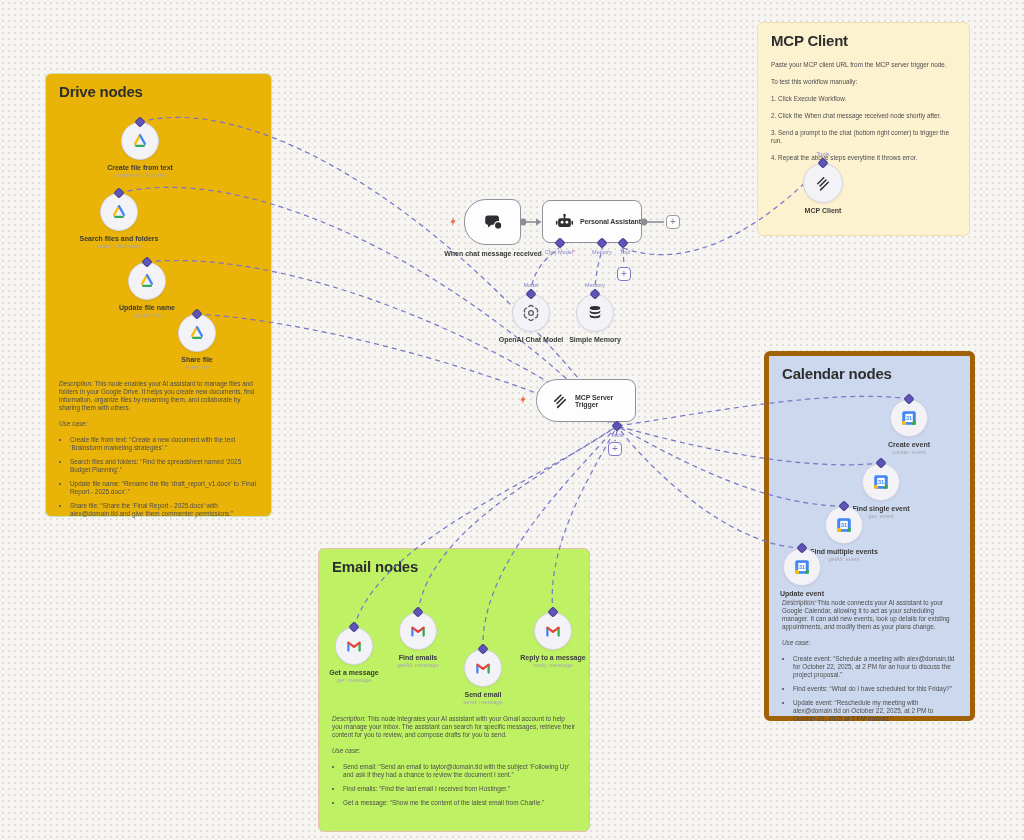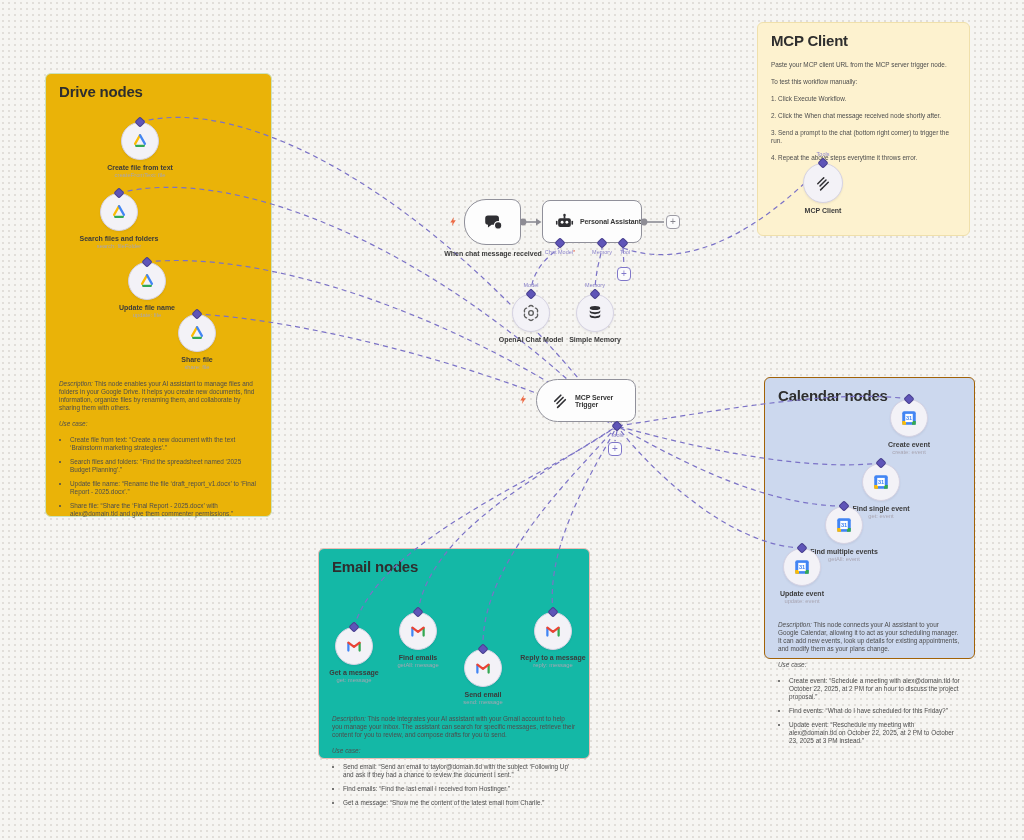--- a/index.html
+++ b/index.html
@@ -9,22 +9,22 @@
     font-family:"Liberation Sans", sans-serif;
     background-color:#f6f5f2;
     background-image:radial-gradient(circle, #e0ddd8 0.7px, transparent 0.9px);
     background-size:6px 6px;
     color:#3c3c3c;
   }
   
   .note { position:absolute; border-radius:6px; z-index:1; padding:9px 13px; }
   .note-drive   { left:45px;  top:73px;  width:227px; height:444px; background:#eab308; border:1px solid #cbe2bd; }
   .note-mcp     { left:757px; top:22px;  width:213px; height:214px; background:#fdf2cf; border:1px solid #f0e0ab; }
-  .note-cal     { left:764px; top:377px; width:211px; height:282px; background:#ccd8ee; border:1px solid #a16207; }
-  .note-email   { left:318px; top:548px; width:272px; height:211px; background:#14b8a6; border:1px solid #eabcb3; }
+  .note-cal     { left:764px; top:351px; width:211px; height:370px; background:#ccd8ee; border:5px solid #a16207; }
+  .note-email   { left:318px; top:548px; width:272px; height:284px; background:#bef264; border:1px solid #eabcb3; }
   .note-title { font-size:15px; font-weight:700; color:#2e2e2e; letter-spacing:-0.2px; }
   .note-body { position:absolute; left:13px; right:13px; font-size:6.4px; line-height:8px; color:#4d4d4d; }
   .note-drive .note-body { top:306px; }
   .note-cal   .note-body { top:243px; }
   .note-email .note-body { top:166px; }
   .note-body p.usecase { margin-top:8px; font-style:italic; }
   .note-body ul { margin-top:8px; padding-left:11px; }
   .note-body li { margin-bottom:6px; }
   .desc-label { font-style:italic; }
   .note-mcp p { font-size:6.4px; line-height:8px; color:#4d4d4d; margin-top:9px; }

